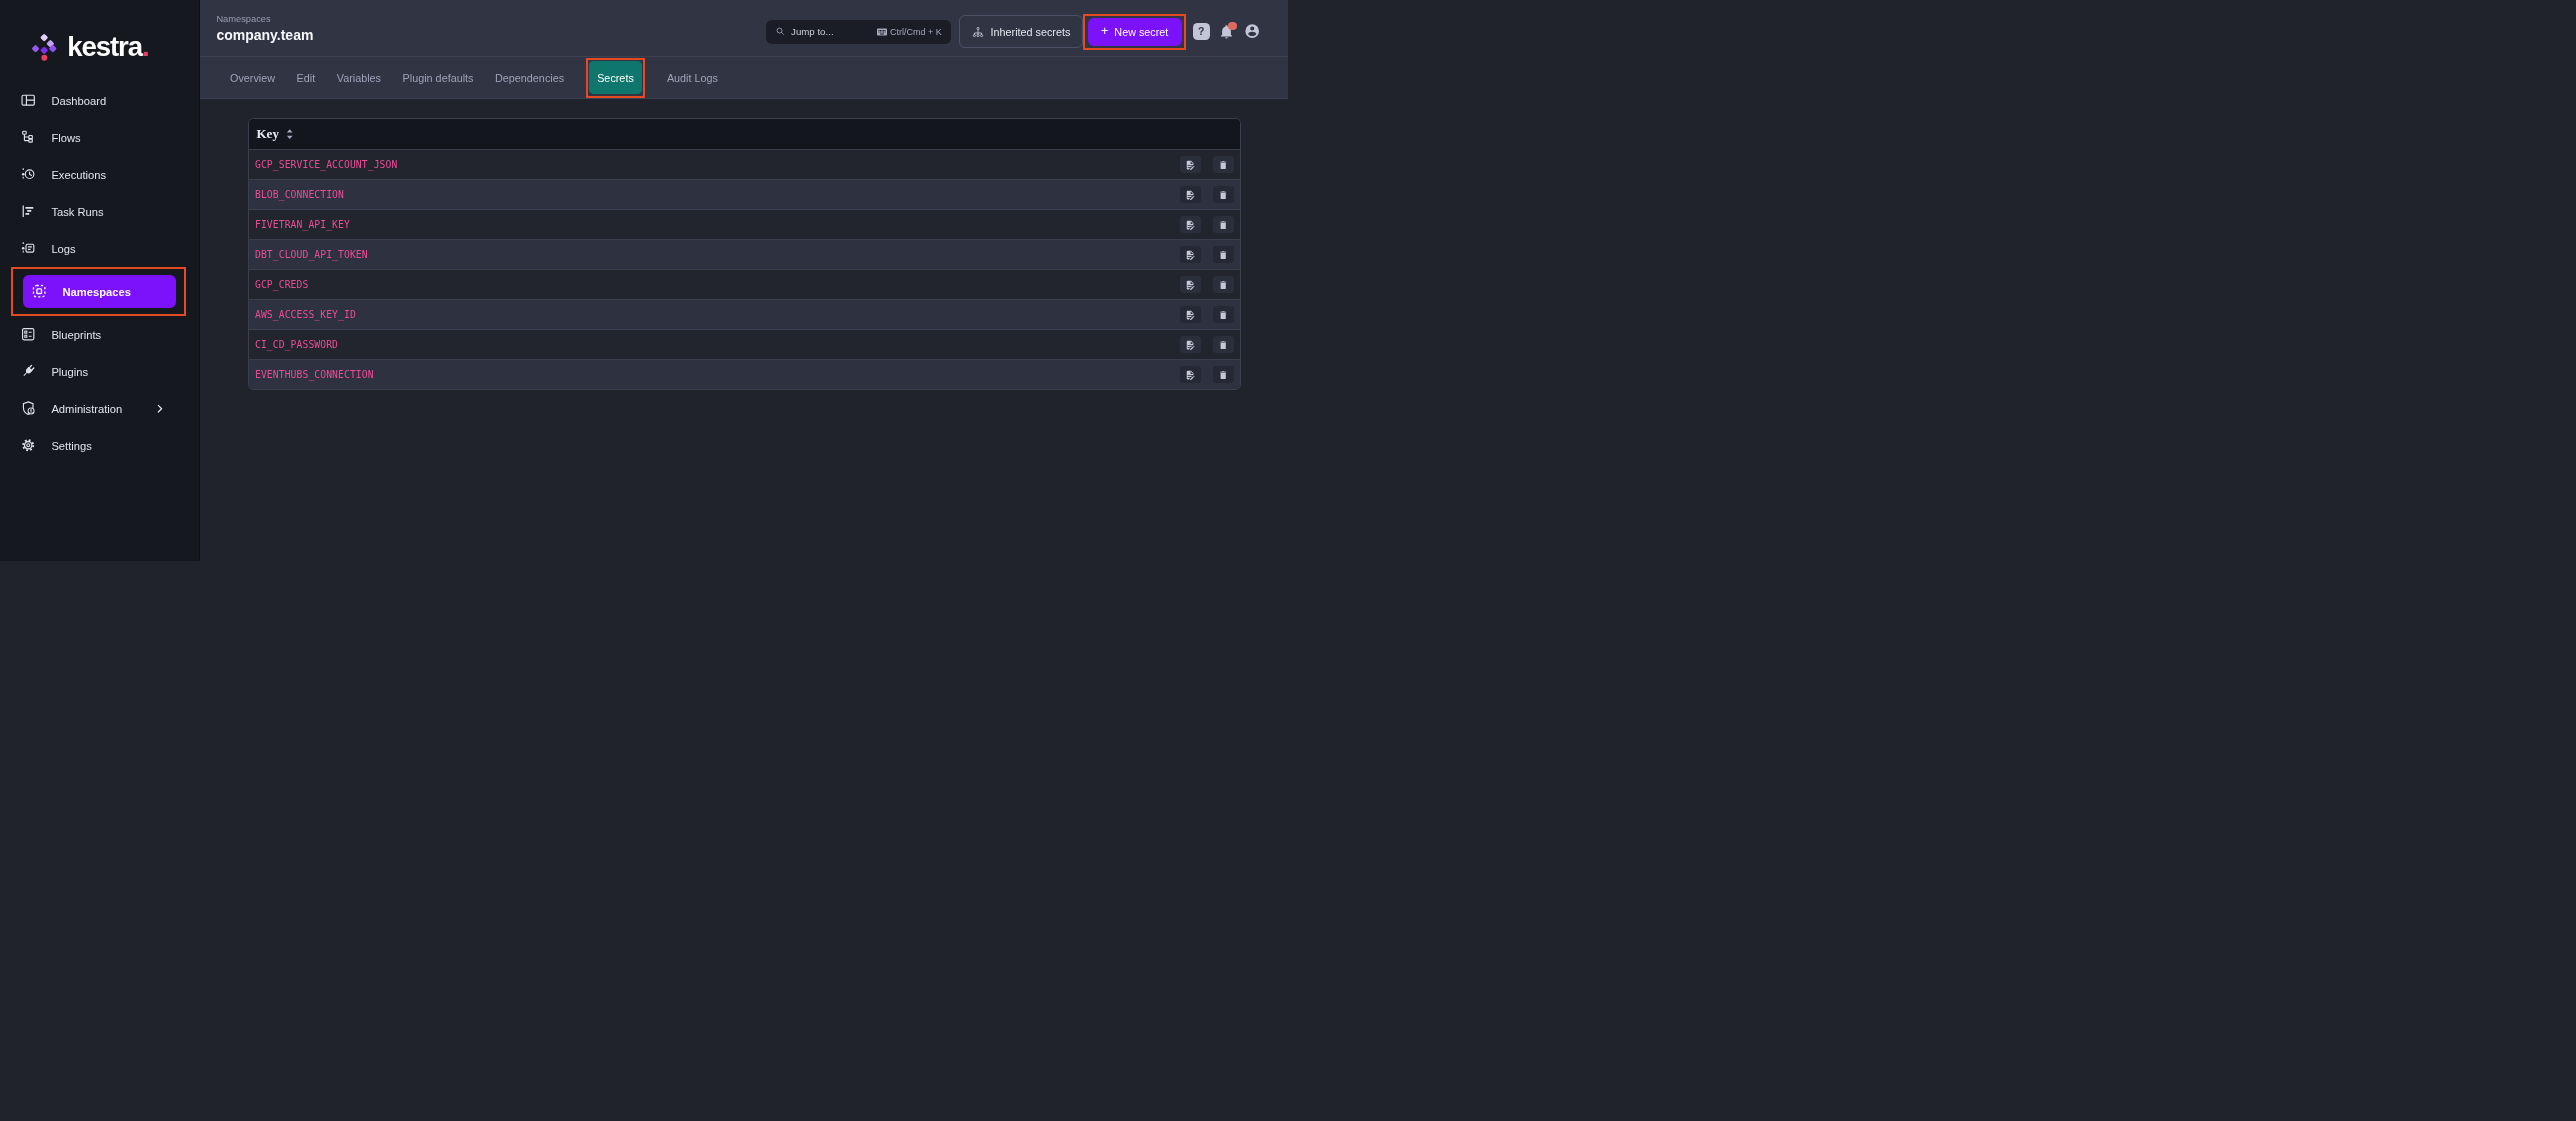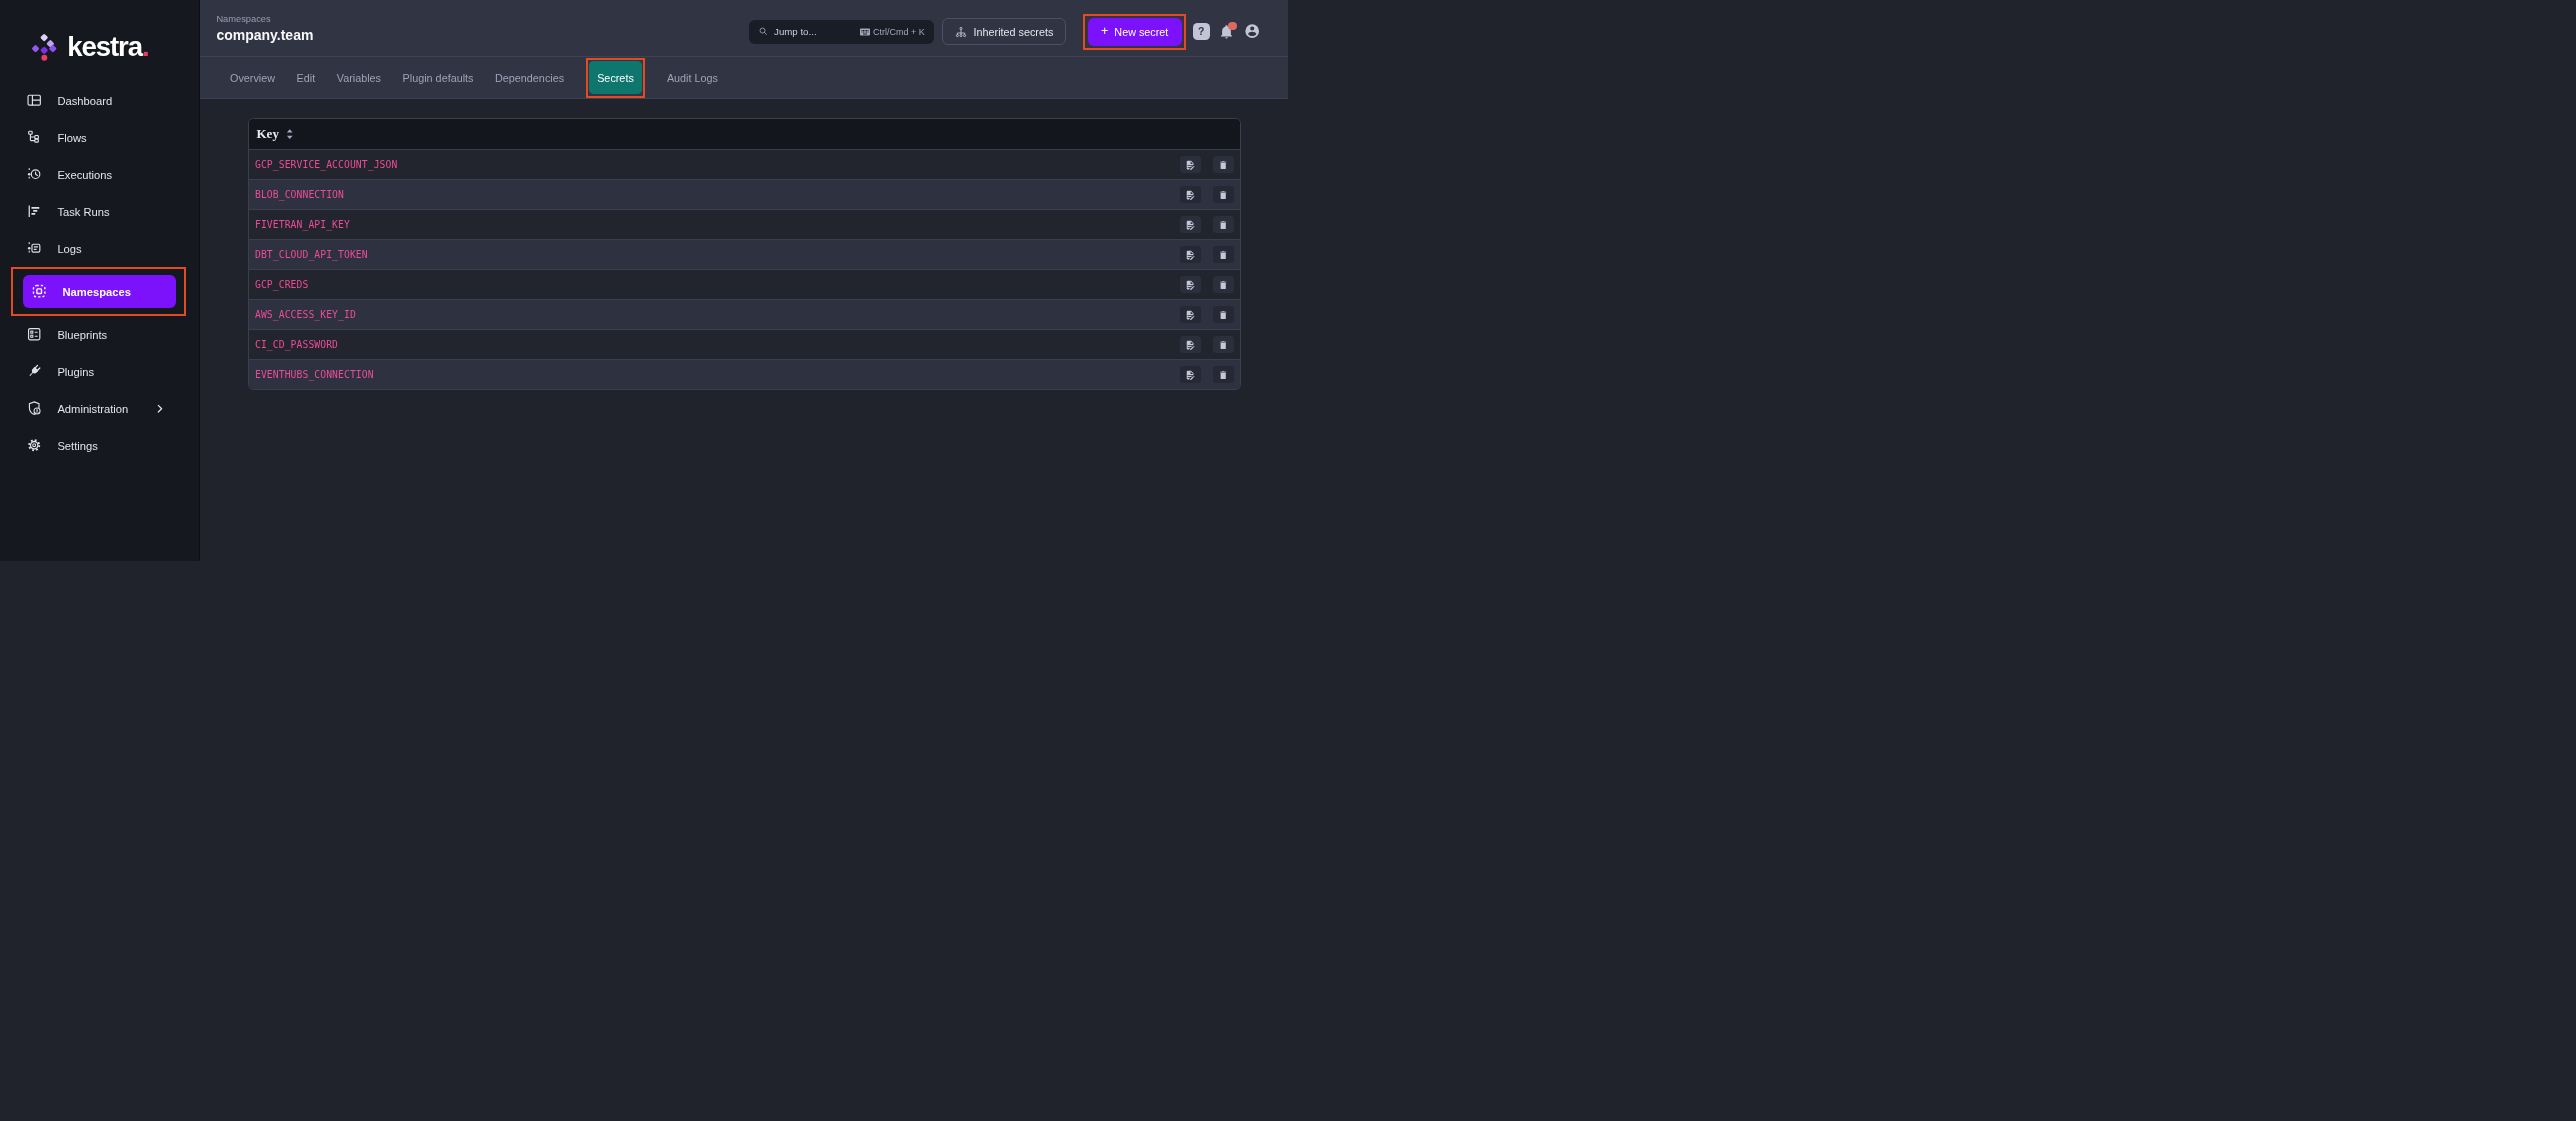--- a/index.html
+++ b/index.html
@@ -15,21 +15,21 @@
   .sidebar {
     width:200px; flex:0 0 200px; background:#16181f; height:100%;
     border-right:0.7px solid #0e0f15; display:flex; flex-direction:column;
   }
   .logo-row { display:flex; align-items:center; gap:8.2px; padding:33px 12px 0 31px; }
   .logo-text { font-size:27.6px; font-weight:bold; letter-spacing:-1.1px; color:#ffffff; line-height:1; }
   .logo-text .dot { color:#e83e63; }
   .nav { margin-top:21px; display:flex; flex-direction:column; }
   .nav-item {
     height:37px; display:flex; align-items:center; gap:15px;
-    padding-left:26px; font-size:11.2px; color:#e3e4ed; cursor:pointer;
+    padding-left:20px; font-size:11.2px; color:#e3e4ed; cursor:pointer;
   }
   .nav-item .nicon { width:16.4px; height:16.4px; flex:0 0 16.4px; color:#dfe0ea; }
   .annot-ns {
     border:2.2px solid #e44b22; margin:0 13.4px 0 11.2px; padding:6px 7.5px 6px 9.7px;
   }
   .nav-item.active {
     background:#7c11fb; border-radius:6px; height:33px; padding-left:8.2px;
     font-weight:bold; color:#ffffff;
   }
   .nav-item.active .nicon { color:#ffffff; }
@@ -48,23 +48,23 @@
   .searchbox {
     width:185px; height:24px; background:#1b1d26; border-radius:6px;
     display:flex; align-items:center; padding:0 9px; gap:6px; margin-right:8.2px; cursor:text;
   }
   .searchbox .ph { font-size:9.7px; color:#ccced9; }
   .searchbox .short { margin-left:auto; display:flex; align-items:center; gap:2px; color:#a4a6ba; font-size:9px; }
   .ic14 { width:10.4px; height:10.4px; } .ic16 { width:12px; height:12px; }
   .ic20 { width:15px; height:15px; } .ic22 { width:16.4px; height:16.4px; }
 
   .btn-secondary {
-    height:27px; border:0.7px solid #4c5064; border-radius:6px; background:transparent;
+    height:33px; border:0.7px solid #4c5064; border-radius:6px; background:transparent;
     display:flex; align-items:center; gap:6.7px; padding:8px 12px;
-    font-size:10.8px; color:#e4e5ef; margin-right:17px; cursor:pointer; white-space:nowrap;
+    font-size:10.8px; color:#e4e5ef; margin-right:0; cursor:pointer; white-space:nowrap;
   }
   .btn-secondary .ic16 { color:#d4d5e2; }
   .annot-new { border:2.2px solid #e44b22; padding:2.2px; margin-right:6.7px; }
   .btn-primary {
     height:28px; background:#7c11fb; border:none; border-radius:6px;
     display:flex; align-items:center; gap:6px; padding:0 13.4px;
     font-size:10.8px; color:#ffffff; cursor:pointer; white-space:nowrap;
     font-family:inherit;
   }
   .btn-primary .plus { font-size:12.7px; font-weight:normal; line-height:1; }

